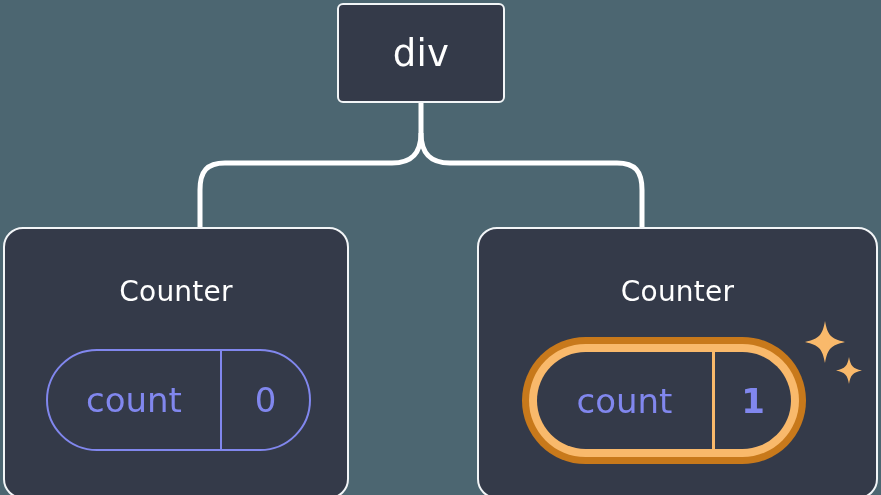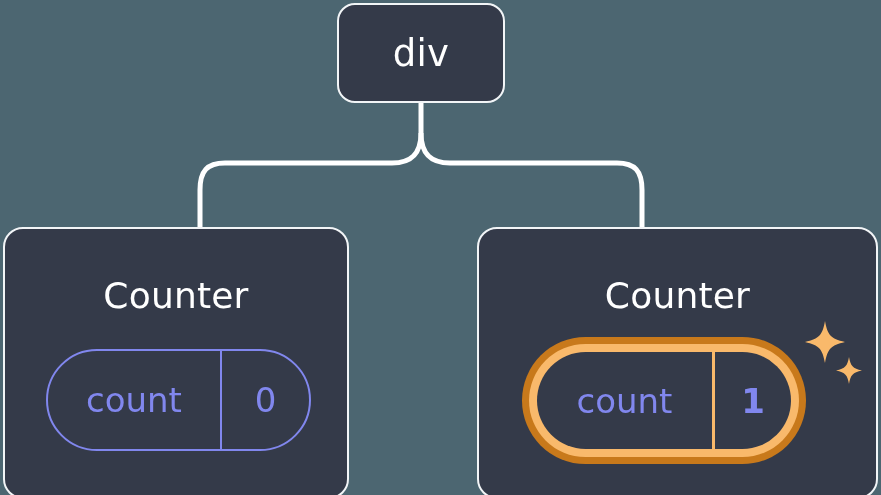--- a/index.html
+++ b/index.html
@@ -28,21 +28,21 @@
     height: 495px;
     pointer-events: none;
   }
 
   
   .node-box {
     position: absolute;
     box-sizing: border-box;
     background: #343a49;
     border: 2px solid #f2f5f7;
-    border-radius: 18px;
+    border-radius: 6px;
   }
 
   
   #node-div {
     left: 337px;
     top: 3px;
     width: 168px;
     height: 100px;
     display: flex;
     align-items: center;
@@ -70,21 +70,21 @@
     left: 477px;
     width: 401px;
   }
   .counter-title {
     position: absolute;
     left: 0;
     right: 0;
     top: 49px;
     text-align: center;
     color: #ffffff;
-    font-size: 36px;
+    font-size: 28px;
     line-height: 1;
     font-weight: 400;
     letter-spacing: 0.2px;
   }
 
   
   .state-pill {
     position: absolute;
     box-sizing: border-box;
     display: flex;

